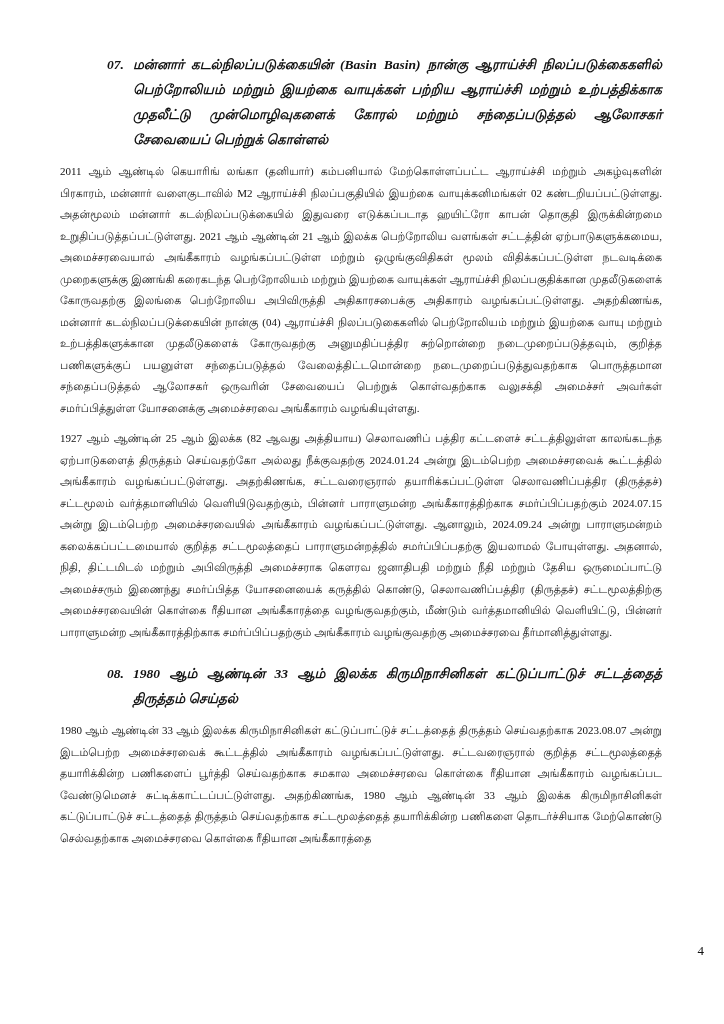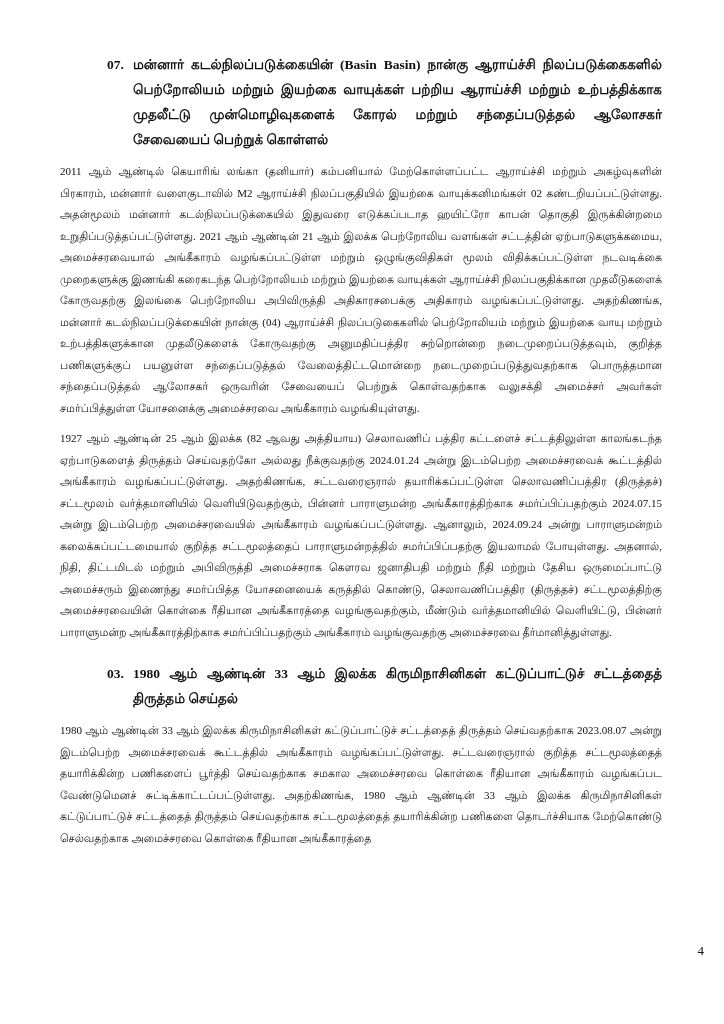--- a/index.html
+++ b/index.html
@@ -25,20 +25,21 @@
   }
   .section { margin: 0; }
   .section-heading {
     display: flex;
     margin-left: 47px;
     font-weight: bold;
     font-size: 13.5px;
     line-height: 25px;
     text-align: justify;
     margin-top: 18px;
+    font-style: italic;
   }
   .section:first-child .section-heading { margin-top: 0; }
   .section-number {
     flex: 0 0 auto;
     width: 26px;
   }
   .section-heading-text {
     flex: 1 1 auto;
     text-align: justify;
   }
@@ -70,21 +71,21 @@
       </div>
       <div class="section-body">2011 ஆம் ஆண்டில் கெயாரிங் லங்கா (தனியார்) கம்பனியால் மேற்கொள்ளப்பட்ட ஆராய்ச்சி மற்றும் அகழ்வுகளின் பிரகாரம், மன்னார் வளைகுடாவில் M2 ஆராய்ச்சி நிலப்பகுதியில் இயற்கை வாயுக்கனிமங்கள் 02 கண்டறியப்பட்டுள்ளது. அதன்மூலம் மன்னார் கடல்நிலப்படுக்கையில் இதுவரை எடுக்கப்படாத ஹயிட்ரோ காபன் தொகுதி இருக்கின்றமை உறுதிப்படுத்தப்பட்டுள்ளது. 2021 ஆம் ஆண்டின் 21 ஆம் இலக்க பெற்றோலிய வளங்கள் சட்டத்தின் ஏற்பாடுகளுக்கமைய, அமைச்சரவையால் அங்கீகாரம் வழங்கப்பட்டுள்ள மற்றும் ஒழுங்குவிதிகள் மூலம் விதிக்கப்பட்டுள்ள நடவடிக்கை முறைகளுக்கு இணங்கி கரைகடந்த பெற்றோலியம் மற்றும் இயற்கை வாயுக்கள் ஆராய்ச்சி நிலப்பகுதிக்கான முதலீடுகளைக் கோருவதற்கு இலங்கை பெற்றோலிய அபிவிருத்தி அதிகாரசபைக்கு அதிகாரம் வழங்கப்பட்டுள்ளது. அதற்கிணங்க, மன்னார் கடல்நிலப்படுக்கையின் நான்கு (04) ஆராய்ச்சி நிலப்படுகைகளில் பெற்றோலியம் மற்றும் இயற்கை வாயு மற்றும் உற்பத்திகளுக்கான முதலீடுகளைக் கோருவதற்கு அனுமதிப்பத்திர சுற்றொன்றை நடைமுறைப்படுத்தவும், குறித்த பணிகளுக்குப் பயனுள்ள சந்தைப்படுத்தல் வேலைத்திட்டமொன்றை நடைமுறைப்படுத்துவதற்காக பொருத்தமான சந்தைப்படுத்தல் ஆலோசகர் ஒருவரின் சேவையைப் பெற்றுக் கொள்வதற்காக வலுசக்தி அமைச்சர் அவர்கள் சமர்ப்பித்துள்ள யோசனைக்கு அமைச்சரவை அங்கீகாரம் வழங்கியுள்ளது.</div>
     </div>
 
     <div class="section">
       <div class="section-body">1927 ஆம் ஆண்டின் 25 ஆம் இலக்க (82 ஆவது அத்தியாய) செலாவணிப் பத்திர கட்டளைச் சட்டத்திலுள்ள காலங்கடந்த ஏற்பாடுகளைத் திருத்தம் செய்வதற்கோ அல்லது நீக்குவதற்கு 2024.01.24 அன்று இடம்பெற்ற அமைச்சரவைக் கூட்டத்தில் அங்கீகாரம் வழங்கப்பட்டுள்ளது. அதற்கிணங்க, சட்டவரைஞரால் தயாரிக்கப்பட்டுள்ள செலாவணிப்பத்திர (திருத்தச்) சட்டமூலம் வர்த்தமானியில் வெளியிடுவதற்கும், பின்னர் பாராளுமன்ற அங்கீகாரத்திற்காக சமர்ப்பிப்பதற்கும் 2024.07.15 அன்று இடம்பெற்ற அமைச்சரவையில் அங்கீகாரம் வழங்கப்பட்டுள்ளது. ஆனாலும், 2024.09.24 அன்று பாராளுமன்றம் கலைக்கப்பட்டமையால் குறித்த சட்டமூலத்தைப் பாராளுமன்றத்தில் சமர்ப்பிப்பதற்கு இயலாமல் போயுள்ளது. அதனால், நிதி, திட்டமிடல் மற்றும் அபிவிருத்தி அமைச்சராக கௌரவ ஜனாதிபதி மற்றும் நீதி மற்றும் தேசிய ஒருமைப்பாட்டு அமைச்சரும் இணைந்து சமர்ப்பித்த யோசனையைக் கருத்தில் கொண்டு, செலாவணிப்பத்திர (திருத்தச்) சட்டமூலத்திற்கு அமைச்சரவையின் கொள்கை ரீதியான அங்கீகாரத்தை வழங்குவதற்கும், மீண்டும் வர்த்தமானியில் வெளியிட்டு, பின்னர் பாராளுமன்ற அங்கீகாரத்திற்காக சமர்ப்பிப்பதற்கும் அங்கீகாரம் வழங்குவதற்கு அமைச்சரவை தீர்மானித்துள்ளது.</div>
     </div>
 
     <div class="section">
       <div class="section-heading">
-        <span class="section-number">03.</span>
+        <span class="section-number">08.</span>
         <span class="section-heading-text">1980 ஆம் ஆண்டின் 33 ஆம் இலக்க கிருமிநாசினிகள் கட்டுப்பாட்டுச் சட்டத்தைத் திருத்தம் செய்தல்</span>
       </div>
       <div class="section-body">1980 ஆம் ஆண்டின் 33 ஆம் இலக்க கிருமிநாசினிகள் கட்டுப்பாட்டுச் சட்டத்தைத் திருத்தம் செய்வதற்காக 2023.08.07 அன்று இடம்பெற்ற அமைச்சரவைக் கூட்டத்தில் அங்கீகாரம் வழங்கப்பட்டுள்ளது. சட்டவரைஞரால் குறித்த சட்டமூலத்தைத் தயாரிக்கின்ற பணிகளைப் பூர்த்தி செய்வதற்காக சமகால அமைச்சரவை கொள்கை ரீதியான அங்கீகாரம் வழங்கப்பட வேண்டுமெனச் சுட்டிக்காட்டப்பட்டுள்ளது. அதற்கிணங்க, 1980 ஆம் ஆண்டின் 33 ஆம் இலக்க கிருமிநாசினிகள் கட்டுப்பாட்டுச் சட்டத்தைத் திருத்தம் செய்வதற்காக சட்டமூலத்தைத் தயாரிக்கின்ற பணிகளை தொடர்ச்சியாக மேற்கொண்டு செல்வதற்காக அமைச்சரவை கொள்கை ரீதியான அங்கீகாரத்தை</div>
     </div>
 
   </div>
 
   <div class="page-number">4</div>
 </div>
 

